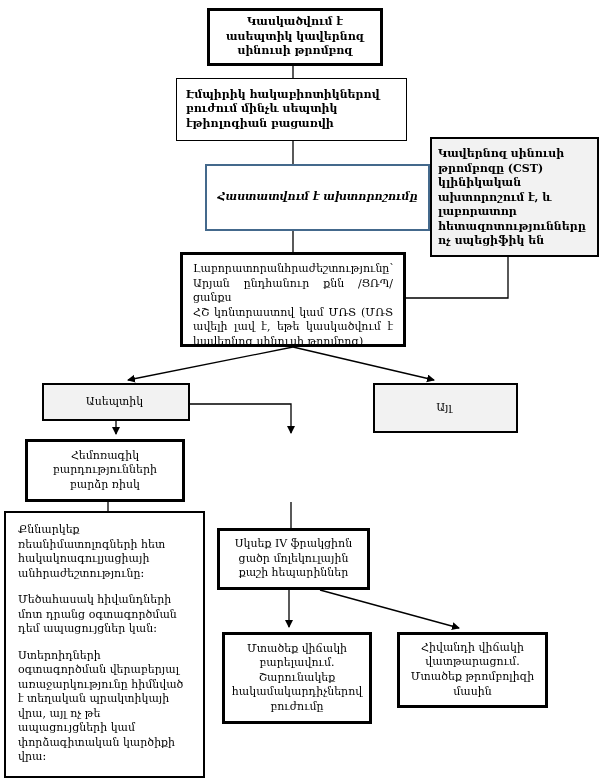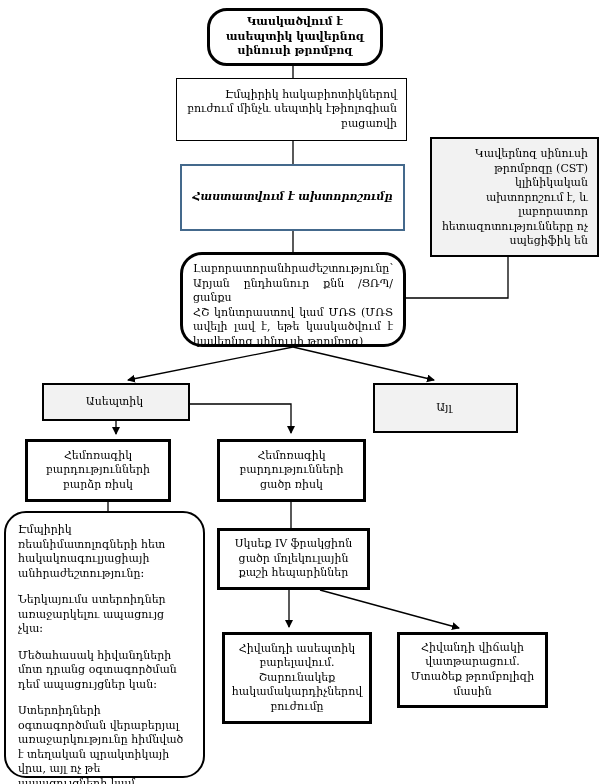--- a/index.html
+++ b/index.html
@@ -11,25 +11,25 @@
   .box {
     position:absolute; box-sizing:border-box; background:#ffffff;
     border:3px solid #000; font-size:11px; line-height:1.32;
     display:flex; align-items:center; justify-content:center;
     text-align:center; padding:4px 9px;
   }
   .b-med   { border-width:2px; }
   .b-thin  { border-width:1.5px; }
   .blue    { border:2px solid var(--blue-border,#44698C); }
   .gray    { background:var(--gray-bg,#f2f2f2);padding-left:6px; }
-  .bold    { font-weight:bold;border-radius:20px; }
-  .bi      { font-weight:bold; font-style:italic; }
-  .left    { text-align:right; justify-content:flex-start; }
+  .bold    { font-weight:bold; }
+  .bi      { font-weight:bold; font-style:italic;margin-left:25px; }
+  .left    { text-align:left; justify-content:flex-start;font-weight:bold; }
   .top     { align-items:flex-start; }
-  .block   { display:block; text-align:left;border-radius:22px; }
+  .block   { display:block; text-align:left; }
   .preline { white-space:pre-line; }
   .lab-title { display:flex; justify-content:space-between; }
   .lab-body  { text-align:justify; margin-top:0; }
   .discuss p { margin:0 0 12px 0; }
   .discuss p:last-child { margin-bottom:0; }
 </style>
 </head>
 <body>
 
 <div class="canvas">
@@ -70,32 +70,30 @@
       <span>անհրաժեշտությունը՝</span>
     </div>
     <div class="lab-body preline">Արյան ընդհանուր քնն /ՑՌՊ/ցանքս
 ՀՇ կոնտրաստով կամ ՄՌՏ (ՄՌՏ ավելի լավ է, եթե կասկածվում է կավերնոզ սինուսի թրոմբոզ)</div>
   </div>
 
   <div class="box gray b-med" style="left:42px; top:383px; width:148px; height:38px;">Ասեպտիկ</div>
 
   <div class="box gray b-med" style="left:373px; top:383px; width:145px; height:50px;">Այլ</div>
 
-  <div class="box" style="left:25px; top:439px; width:146px; height:63px;">Հեմոռագիկ բարդությունների բարձր ռիսկ</div>
+  <div class="box" style="left:25px; top:439px; width:160px; height:63px;">Հեմոռագիկ բարդությունների բարձր ռիսկ</div>
 
-  <div class="box" style="left:217px; top:439px; width:149px; height:63px;">Հեմոռագիկ բարդությունների ցածր ռիսկ</div>
 
   <div class="box block b-med discuss" style="left:4px; top:511px; width:201px; height:267px; padding:10px 12px;">
-    <p>Էմպիրիկ ռեանիմատոլոգների հետ հակակոագուլյացիայի անհրաժեշտությունը։</p>
-    <p>Ներկայումս ստերոիդներ առաջարկելու ապացույց չկա։</p>
+    <p>Քննարկեք ռեանիմատոլոգների հետ հակակոագուլյացիայի անհրաժեշտությունը։</p>
     <p>Մեծահասակ հիվանդների մոտ դրանց օգտագործման դեմ ապացույցներ կան։</p>
     <p>Ստերոիդների օգտագործման վերաբերյալ առաջարկությունը հիմնված է տեղական պրակտիկայի վրա, այլ ոչ թե ապացույցների կամ փորձագիտական կարծիքի վրա։</p>
   </div>
 
   <div class="box" style="left:217px; top:528px; width:153px; height:62px;">Սկսեք IV ֆրակցիոն ցածր մոլեկուլային քաշի հեպարիններ</div>
 
-  <div class="box preline" style="left:222px; top:632px; width:150px; height:92px;">Հիվանդի ասեպտիկ բարելավում.
+  <div class="box preline" style="left:222px; top:632px; width:150px; height:92px;">Մտածեք վիճակի բարելավում.
 Շարունակեք հակամակարդիչներով բուժումը</div>
 
   <div class="box preline" style="left:397px; top:632px; width:151px; height:76px;text-align:center;">Հիվանդի վիճակի վատթարացում.
 Մտածեք թրոմբոլիզի մասին</div>
 
 </div>
 
 </body></html>

